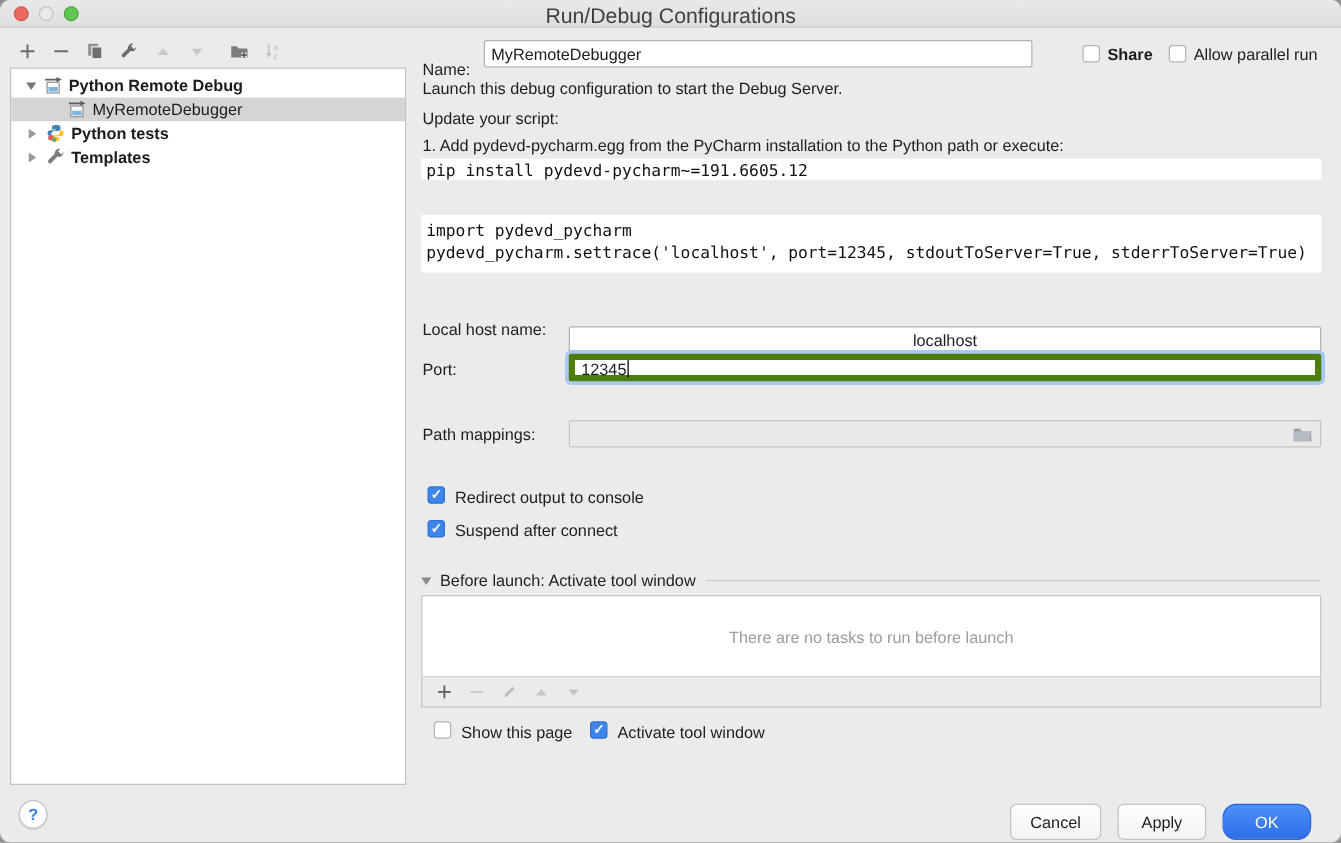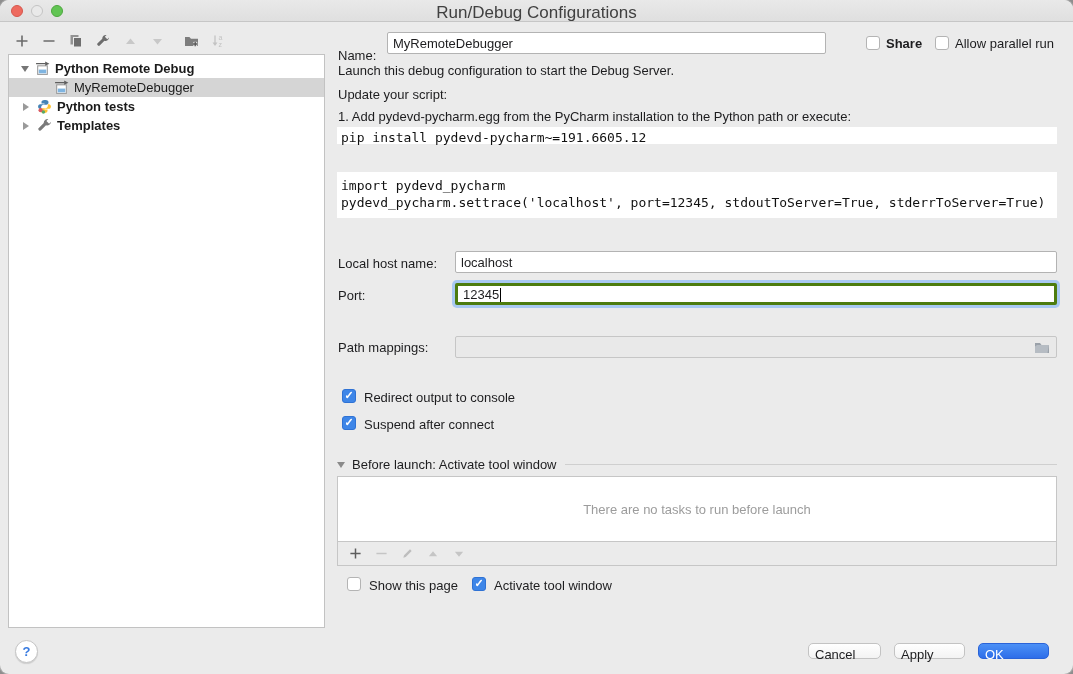--- a/index.html
+++ b/index.html
@@ -37,34 +37,34 @@
   
   .abs{position:absolute;white-space:nowrap;}
   .r-label{color:#1d1d1f;}
   .txt-input{position:absolute;background:#fff;border:1px solid #b3b3b3;border-radius:2px;
     font-family:"Liberation Sans",sans-serif;font-size:13px;color:#1d1d1f;padding:0 5px;height:22px;}
   .code-block{position:absolute;background:#ffffff;font-family:"DejaVu Sans Mono",monospace;
     font-size:13px;color:#111;}
   .cb{position:absolute;width:14px;height:14px;background:#fff;border:1px solid #b4b4b4;border-radius:3px;}
   .cb.checked{background:#3e86e8;border-color:#2f72d4;}
   .cb.checked::after{content:"✓";position:absolute;left:1.5px;top:-1px;color:#fff;font-size:11px;font-weight:bold;}
-  .port-focus{box-shadow:0 0 0 3px #a9c9f2;border:3px solid #4d7c0f;display:flex;align-items:flex-end;}
+  .port-focus{box-shadow:0 0 0 3px #a9c9f2;border:5px solid #4d7c0f;display:flex;align-items:flex-start;}
   .caret{display:inline-block;width:1px;height:14px;background:#000;margin-left:1px;}
   .pm-field{position:absolute;background:#e9e9e9;border:1px solid #c6c6c6;border-radius:2px;}
   .bl-header{position:absolute;display:flex;align-items:center;}
   .bl-header .line{flex:1;height:1px;background:#cfcfcf;margin-left:8px;}
   .bl-tri{width:0;height:0;border-left:4.5px solid transparent;border-right:4.5px solid transparent;
     border-top:6px solid #8a8a8a;margin-right:7px;}
   .tasks-panel{position:absolute;background:#fff;border:1px solid #c6c6c6;display:flex;
     align-items:center;justify-content:center;color:#9c9c9c;}
   .tasks-toolbar{position:absolute;background:#ebebeb;border:1px solid #c6c6c6;border-top:none;
     display:flex;align-items:center;gap:10px;padding-left:9px;}
-  .btn{position:absolute;height:16px;border-radius:5px;border:1px solid #c3c3c3;
-    background:linear-gradient(#ffffff,#f3f3f3);font-size:13px;color:#1d1d1f;text-align:left;line-height:20px;}
-  .btn.primary{background:linear-gradient(#4b90f6,#2e6ee9);border-color:#2a63d8;color:#fff;}
+  .btn{position:absolute;height:29px;border-radius:5px;border:1px solid #c3c3c3;
+    background:linear-gradient(#ffffff,#f3f3f3);font-size:13px;color:#1d1d1f;text-align:center;line-height:20px;}
+  .btn.primary{background:linear-gradient(#4b90f6,#2e6ee9);border-color:#2a63d8;color:#fff;border-radius:11px;}
   .help-btn{position:absolute;left:15px;top:640px;width:23px;height:23px;border-radius:50%;background:#fff;
     border:1px solid #c5c5c5;box-shadow:0 1px 1px rgba(0,0,0,.12);color:#377ae0;font-weight:bold;
     text-align:center;line-height:21px;font-size:13px;}
 </style>
 </head>
 <body>
 
 <div class="window">
 
   <div class="titlebar">
@@ -184,21 +184,21 @@
 
   <div class="code-block" style="left:337px;top:127px;width:720px;height:17px;line-height:21px;padding-left:4px;">pip install pydevd-pycharm~=191.6605.12</div>
 
 
   <div class="code-block" style="left:337px;top:172px;width:720px;height:46px;padding:5px 0 0 4px;">
     <div style="line-height:17px;">import pydevd_pycharm</div>
     <div style="line-height:17px;">pydevd_pycharm.settrace('localhost', port=12345, stdoutToServer=True, stderrToServer=True)</div>
   </div>
 
   <div class="abs r-label" style="left:338px;top:256px;">Local host name:</div>
-  <input class="txt-input" style="left: 455px; top: 251px; width: 602px;" value="localhost">
+  <input class="txt-input" style="left: 455px; top: 261px; width: 602px; text-align: center;" value="localhost">
 
   <div class="abs r-label" style="left:338px;top:288px;">Port:</div>
   <div class="txt-input port-focus" style="left:455px;top:283px;width:602px;">
     <span>12345</span>
       <span class="caret"></span>
   </div>
 
   <div class="abs r-label" style="left:338px;top:340px;">Path mappings:</div>
   <div class="pm-field" style="left:455px;top:336px;width:602px;height:22px;">
     <span class="abs" style="left:5px;top:3px;"></span>

